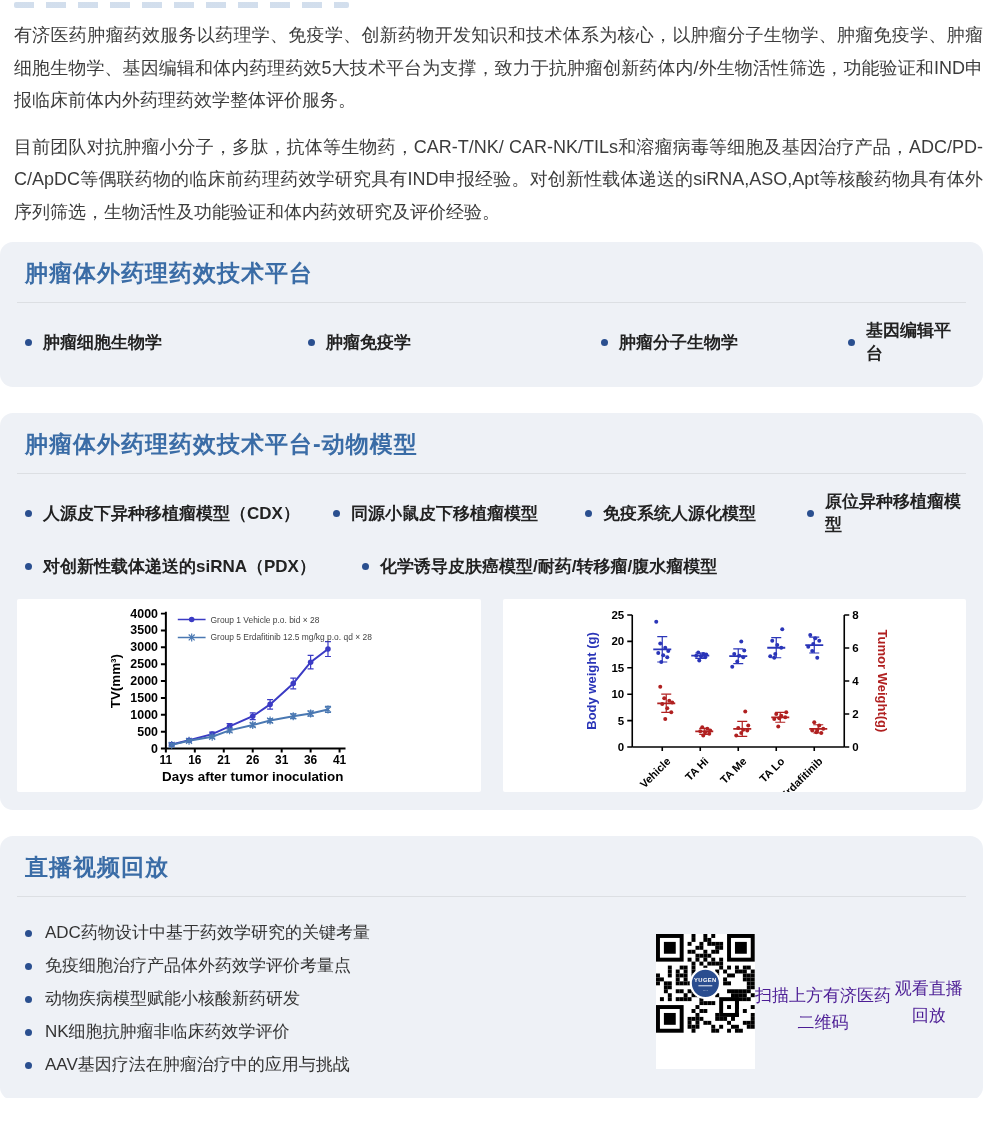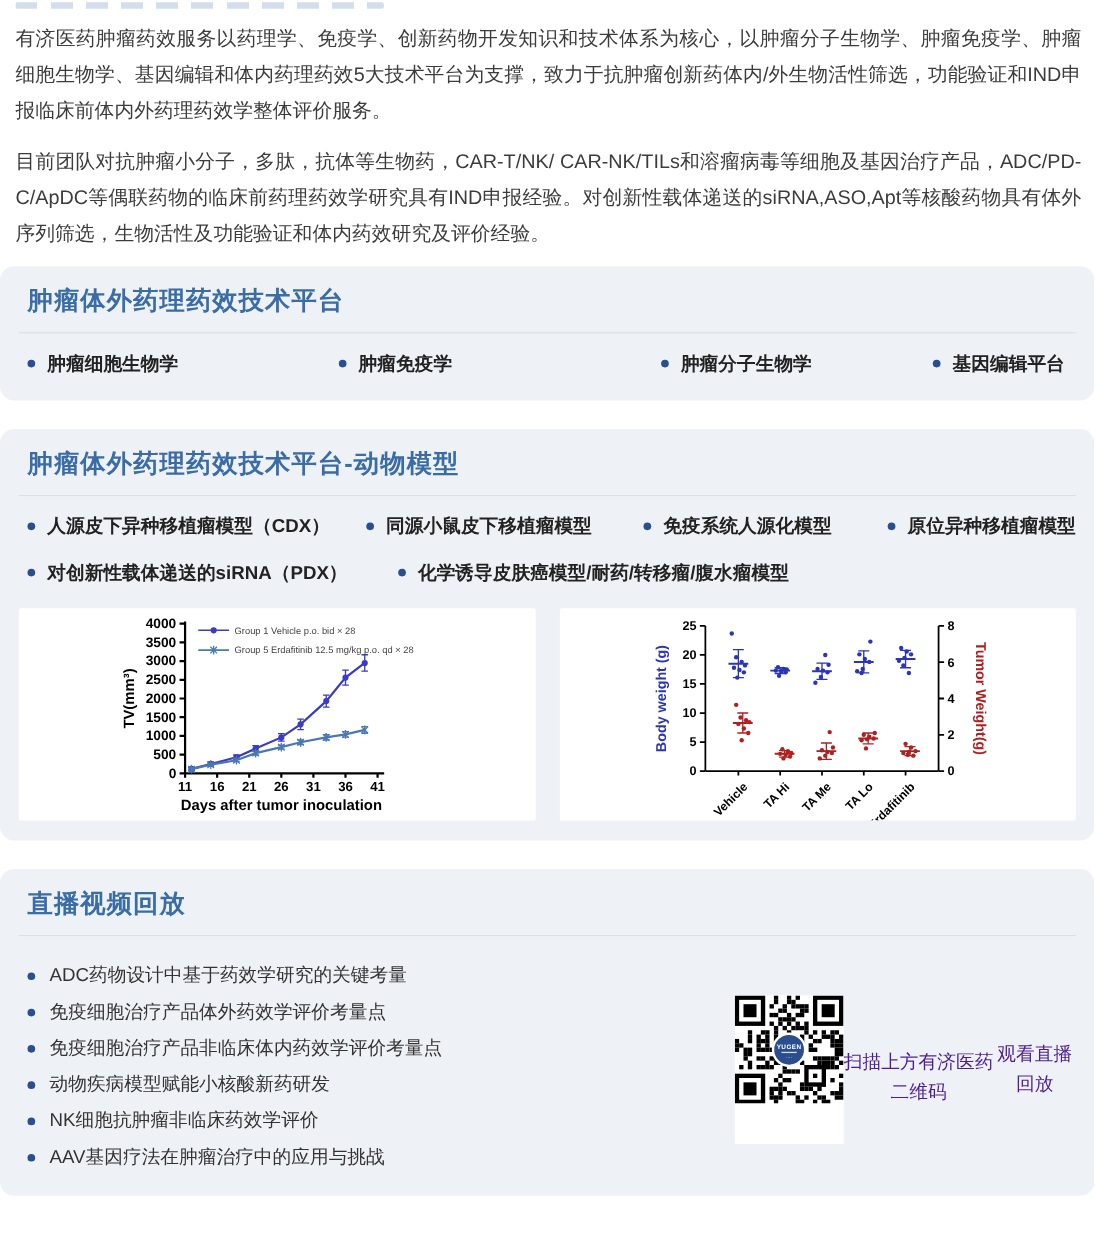--- a/index.html
+++ b/index.html
@@ -8,21 +8,21 @@
 
   
   .clip-top{height:10px;margin:0 0 9px 14px;position:relative;overflow:hidden;}
   .smudge{position:absolute;bottom:2px;left:0;height:6px;width:335px;opacity:.40;
     background:repeating-linear-gradient(90deg,#8fadd1 0 20px,transparent 20px 32px);
     border-radius:2px;}
 
   .intro{margin:0 12px 14px 14px;font-size:18px;line-height:32.5px;color:#3c3c3c;text-align:justify;}
   .intro:first-of-type{margin-top:2px;}
 
-  .card{background:#eef1f6;margin:0 0 26px 0;padding:13px 17px 18px 17px;border-radius:13px;}
+  .card{background:#eef1f6;margin:0 12px 26px 0;padding:13px 17px 18px 17px;border-radius:13px;}
   .card h2{margin:3px 0 13px 8px;font-size:23px;font-weight:bold;color:#3a6ca6;letter-spacing:1px;}
   .divider{border:0;border-top:1px solid #dcdfe3;margin:0 0 16px 0;}
 
   .b-item{display:flex;align-items:center;font-size:17px;color:#222;font-weight:bold;}
   .dot{width:7px;height:7px;border-radius:50%;background:#2a4f8f;margin-right:11px;flex:none;}
 
   .plat-grid{display:grid;grid-template-columns:283px 293px 247px 1fr;margin:8px 0 4px 8px;}
   .animal-row1{display:grid;grid-template-columns:308px 252px 222px 1fr;margin:2px 0 19px 8px;}
   .animal-row2{display:flex;gap:46px;margin:0 0 2px 8px;}
 
@@ -407,24 +407,20 @@
     <hr class="divider">
     <div class="replay">
       <ul class="replay-list">
         <li>
             <span class="dot"></span>
             <span>ADC药物设计中基于药效学研究的关键考量</span>
           </li>
         <li>
             <span class="dot"></span>
             <span>免疫细胞治疗产品体外药效学评价考量点</span>
-          </li>
-        <li>
-            <span class="dot"></span>
-            <span>免疫细胞治疗产品非临床体内药效学评价考量点</span>
           </li>
         <li>
             <span class="dot"></span>
             <span>动物疾病模型赋能小核酸新药研发</span>
           </li>
         <li>
             <span class="dot"></span>
             <span>NK细胞抗肿瘤非临床药效学评价</span>
           </li>
         <li>

